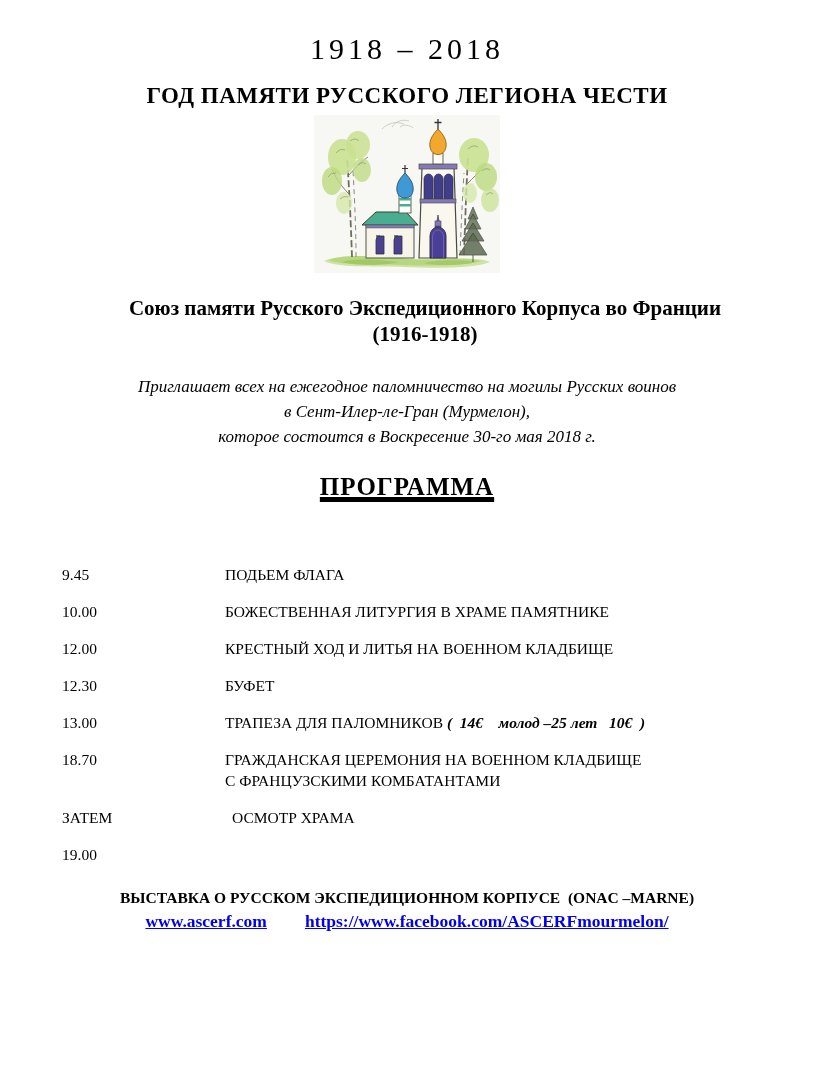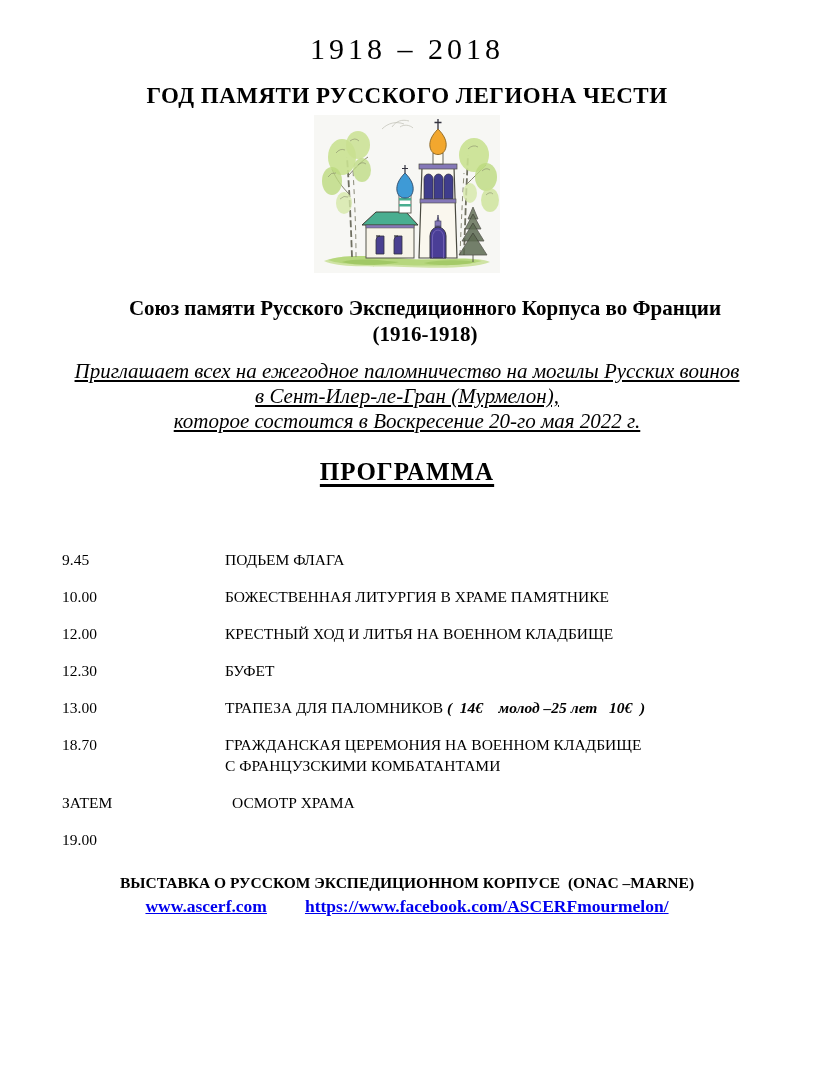--- a/index.html
+++ b/index.html
@@ -36,34 +36,34 @@
 
   .assoc {
     margin-top: 18px;
     text-align: center;
     font-size: 21px;
     line-height: 26px;
     font-weight: 700;
     margin-left: 36px;
   }
   .invite {
-    margin-top: 12px;
-    text-align: center;
-    font-size: 21px;
+    margin-top: 27px;
+    text-align: center;
+    font-size: 17px;
     line-height: 25px;
     font-style: italic;
-    text-decoration: underline;
   }
   .prog-heading {
     margin-top: 24px;
     text-align: center;
     font-size: 25px;
     line-height: 1.15;
     font-weight: 700;
     letter-spacing: 1px;
+    text-decoration: underline;
   }
   .prog-heading span {
     text-decoration: underline;
     text-decoration-thickness: 2.5px;
     text-underline-offset: 4px;
   }
 
   .schedule {
     margin-top: 62px;
     padding-left: 62px;
@@ -220,21 +220,21 @@
   </div>
 
   <div class="assoc">
     <div>Союз памяти Русского Экспедиционного Корпуса во Франции</div>
     <div>(1916-1918)</div>
   </div>
 
   <div class="invite">
     <div>Приглашает всех на ежегодное паломничество на могилы Русских воинов</div>
     <div>в Сент-Илер-ле-Гран (Мурмелон),</div>
-    <div>которое состоится в Воскресение 20-го мая 2022 г.</div>
+    <div>которое состоится в Воскресение 30-го мая 2018 г.</div>
   </div>
 
   <div class="prog-heading">
     <span>ПРОГРАММА</span>
   </div>
 
   <div class="schedule">
 
     <div class="row">
       <span class="time">9.45</span>

